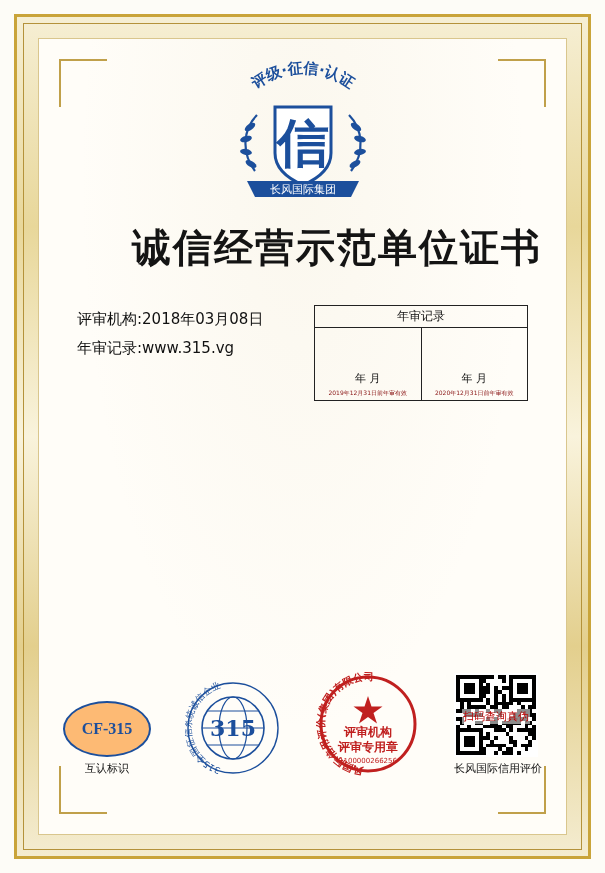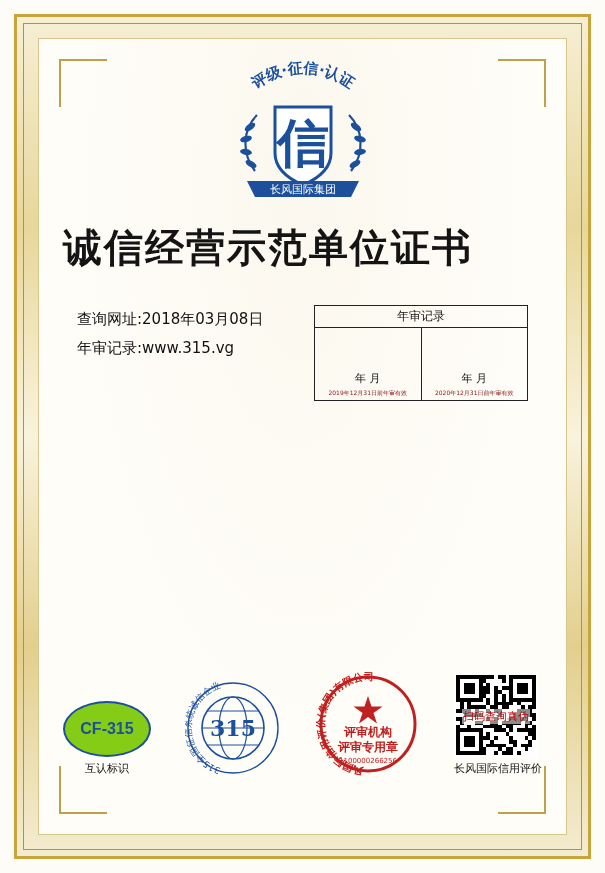--- a/index.html
+++ b/index.html
@@ -88,21 +88,21 @@
   .emblem {
     position: relative;
     width: 172px;
     height: 150px;
   }
   .emblem svg { display: block; }
 
   
   .main-title {
     margin-top: 14px;
-    text-align: left;
+    text-align: right;
     font-family: "DejaVu Sans", "Liberation Sans", sans-serif;
     font-size: 39px;
     font-weight: bold;
     letter-spacing: 2px;
     color: #141414;
     white-space: nowrap;
   }
   .credit-code {
     margin-top: 14px;
     text-align: right;
@@ -215,25 +215,25 @@
 
   
   .cf-badge {
     width: 84px;
     height: 52px;
     border: 2px solid #1c4f9c;
     border-radius: 50%;
     display: flex;
     align-items: center;
     justify-content: center;
-    font-family: Liberation Sans, sans-serif;
+    font-family: Liberation Serif, serif;
     font-size: 16px;
     font-weight: bold;
     color: #1c4f9c;
-    background: #84cc16;
+    background: #fdba74;
   }
 
   
   .qr {
     position: relative;
     width: 84px;
     height: 84px;
     background: #ffffff;
     padding: 2px;
     box-sizing: border-box;
@@ -321,21 +321,21 @@
         </div>
       </div>
 
       <div class="main-title">诚信经营示范单位证书</div>
 
 
 
 
       <div class="mid-row">
         <div class="info-list">
-          <div>查询网址:2018年03月08日</div>
+          <div>评审机构:2018年03月08日</div>
           <div>年审记录:www.315.vg</div>
         </div>
 
         <div class="annual-box">
           <div class="annual-title">年审记录</div>
           <div class="annual-cells">
             <div class="annual-cell">
               <div class="ym">年  月</div>
               <div class="note">2019年12月31日前年审有效</div>
             </div>

